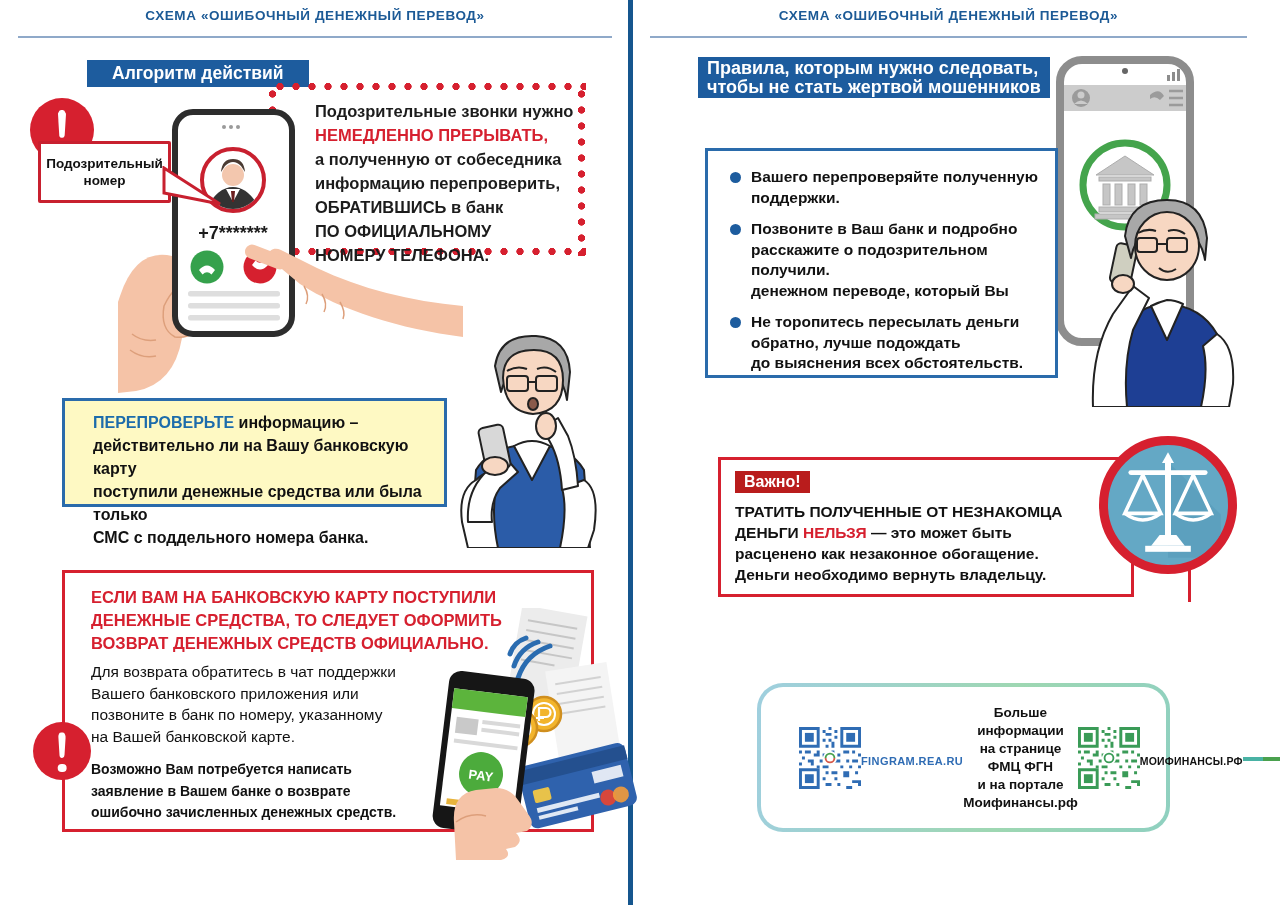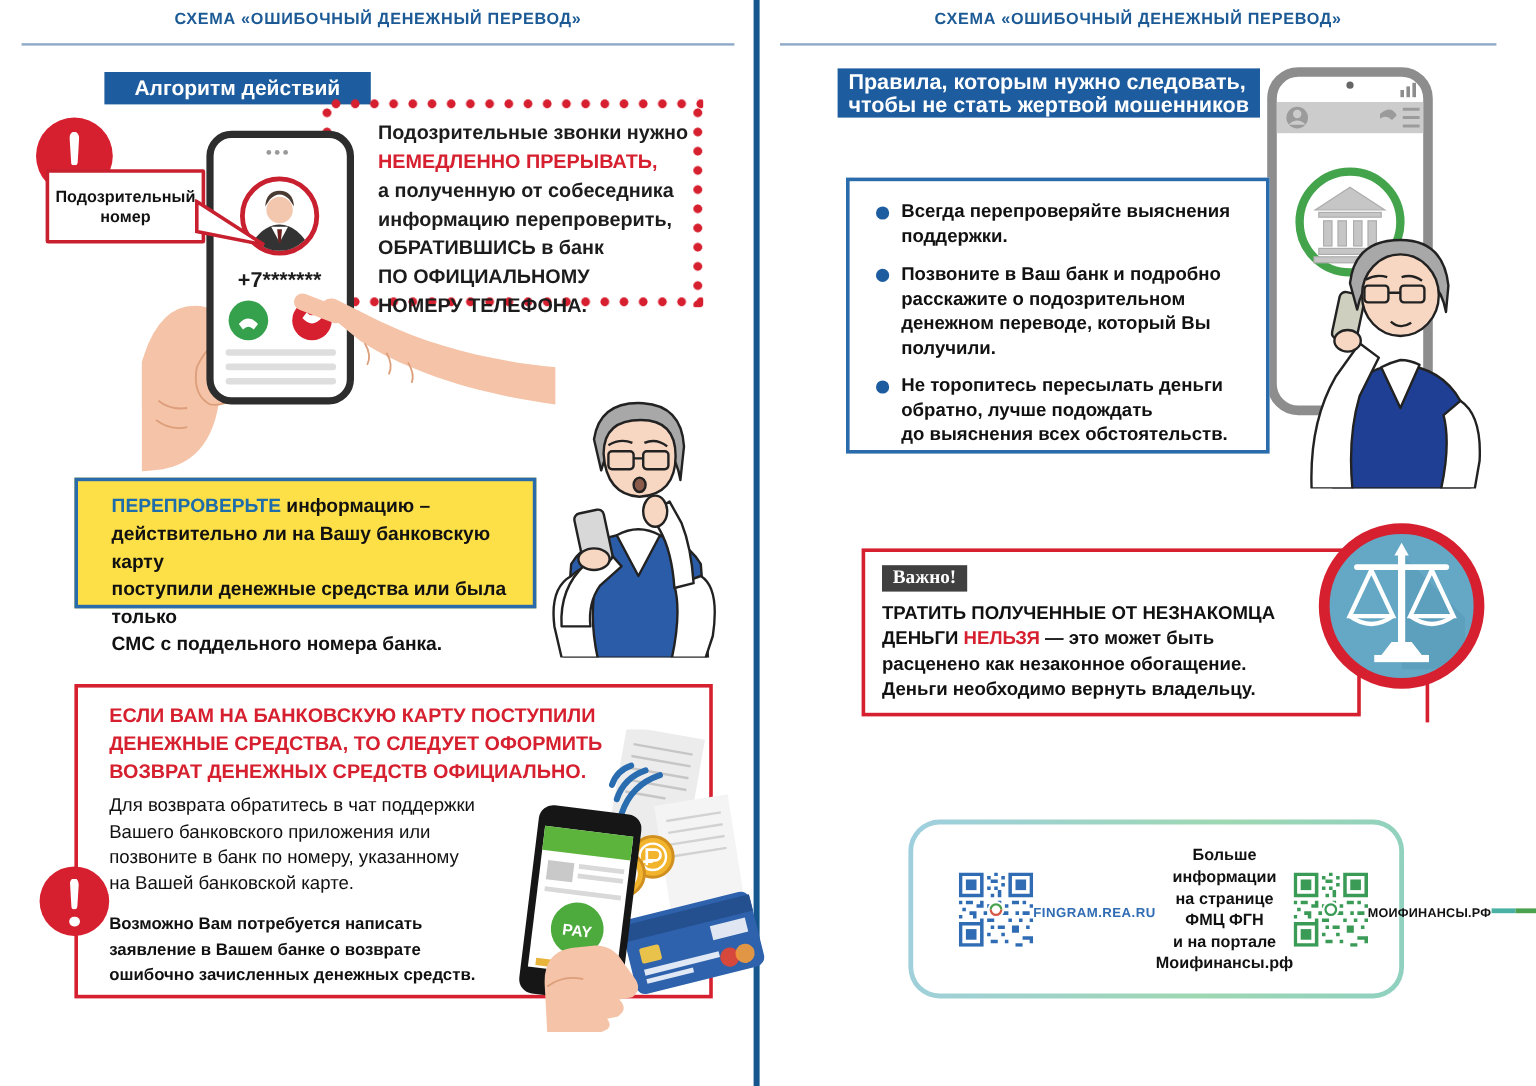--- a/index.html
+++ b/index.html
@@ -65,21 +65,21 @@
     font-weight:bold;font-size:16.5px;line-height:24px;color:#1c1c1c;
   }
   .line-red{color:#d6202f;}
 
   
   #phone-scene{position:absolute;left:118px;top:98px;z-index:3;}
 
   
   #check-box{
     position:absolute;left:62px;top:398px;width:379px;height:103px;
-    border:3px solid #2a6bab;background:#fde047;z-index:1;
+    border:3px solid #2a6bab;background:#fef9c3;z-index:1;
   }
   #check-text{
     position:absolute;left:28px;top:10px;font-weight:bold;font-size:16px;
     line-height:23px;color:#111;
   }
   .hl-blue{color:#1d6cab;}
 
   #thinking-man{position:absolute;left:440px;top:328px;z-index:4;}
 
   
@@ -115,22 +115,22 @@
   .rule-text{font-weight:bold;font-size:15.5px;line-height:20.5px;color:#111;}
 
   #right-phone{position:absolute;left:1055px;top:55px;z-index:1;}
   #talking-man{position:absolute;left:1083px;top:192px;z-index:3;}
 
   #important-box{
     position:absolute;left:718px;top:457px;width:410px;height:134px;
     border:3px solid #d6202f;background:#fff;z-index:1;
   }
   #important-badge{
-    position:absolute;left:14px;top:11px;background:#404040;color:#fff;
-    font-weight:bold;font-size:16px;padding:2px 9px;font-family:Liberation Serif, serif;
+    position:absolute;left:14px;top:11px;background:#b91c1c;color:#fff;
+    font-weight:bold;font-size:16px;padding:2px 9px;
   }
   #important-text{
     position:absolute;left:14px;top:41px;width:350px;
     font-weight:bold;font-size:15.5px;line-height:21px;color:#111;
   }
   .caps{text-transform:none;}
   .forbidden{color:#d6202f;}
   #scales-badge{
     position:absolute;left:1099px;top:436px;width:120px;height:120px;
     border:9px solid #d6202f;border-radius:50%;background:#64a8c5;
@@ -439,31 +439,31 @@
       <line x1="74" y1="52" x2="84" y2="52"></line>
       <path d="M55,41 q9,-5 18,-2 M85,39 q9,-3 17,3" fill="none"></path>
       <path d="M76,76 q8,7 17,1" fill="none"></path>
     </g>
   </svg>
 
   <div id="rules-box">
     <div class="rule-item">
       <div class="rule-dot"></div>
       <div class="rule-text">
-        <div>Всегда перепроверяйте выяснения</div>
+        <div>Вашего перепроверяйте полученную</div>
         <div>поддержки.</div>
       </div>
     </div>
     <div class="rule-item">
       <div class="rule-dot"></div>
       <div class="rule-text">
         <div>Позвоните в Ваш банк и подробно</div>
         <div>расскажите о подозрительном</div>
+        <div>получили.</div>
         <div>денежном переводе, который Вы</div>
-        <div>получили.</div>
       </div>
     </div>
     <div class="rule-item">
       <div class="rule-dot"></div>
       <div class="rule-text">
         <div>Не торопитесь пересылать деньги</div>
         <div>обратно, лучше подождать</div>
         <div>до выяснения всех обстоятельств.</div>
       </div>
     </div>

